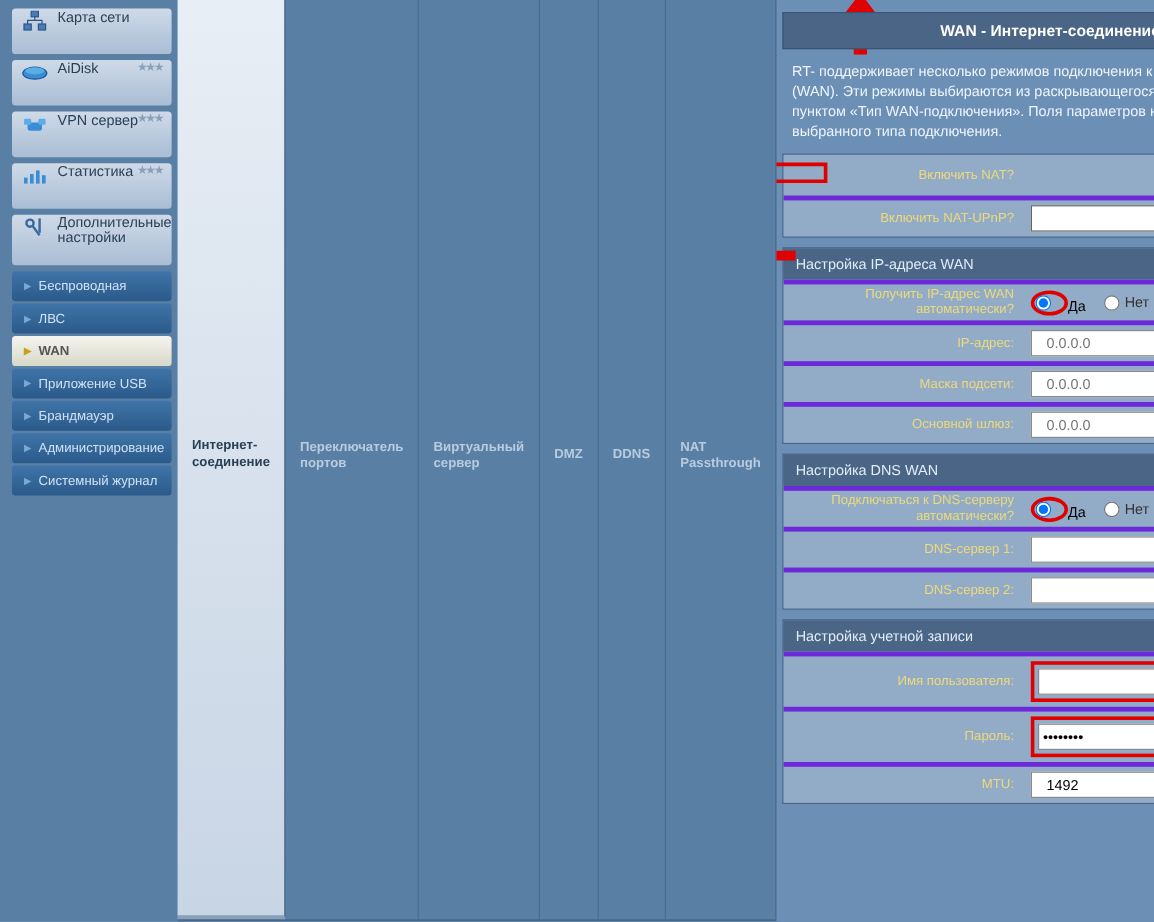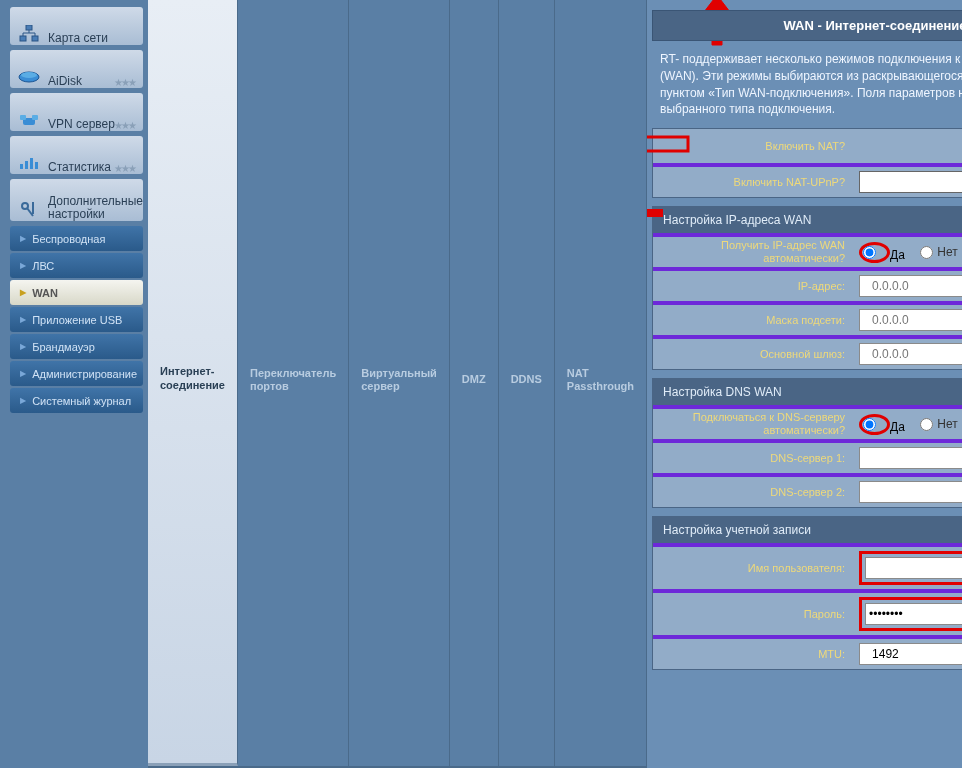--- a/index.html
+++ b/index.html
@@ -1,19 +1,19 @@
 <!DOCTYPE html>
 <html><head>
 <meta charset="utf-8">
 <style>
 * { box-sizing: border-box; margin: 0; padding: 0; }
 body { font-family: Arial, sans-serif; font-size: 12px; background: #6b8fb5; width: 962px; height: 768px; overflow: hidden; }
 .container { display: flex; width: 100%; height: 100%; }
 .sidebar { width: 200px; background: linear-gradient(180deg, #5a7fa5 0%, #5a7fa5 100%); padding: 5px 0 0 5px; }
-.side-item { display: flex; align-items: flex-end; height: 38px; margin: 2px 5px 5px 5px; padding-left: 8px; border-radius: 3px; background: linear-gradient(180deg, #cfdae8 0%, #a9bdd4 100%); color: #2a3f55; cursor: pointer; position: relative; }
+.side-item { display: flex; align-items: flex-start; height: 38px; margin: 2px 5px 5px 5px; padding-left: 8px; border-radius: 3px; background: linear-gradient(180deg, #cfdae8 0%, #a9bdd4 100%); color: #2a3f55; cursor: pointer; position: relative; }
 .side-item .icon { width: 22px; height: 22px; margin-right: 8px; display: inline-flex; align-items: center; justify-content: center; }
 .side-item .stars { position: absolute; right: 8px; font-size: 10px; color: #8aa0b8; letter-spacing: -2px; }
 .sub-list { margin: 0 5px; }
 .sub-item { display: flex; align-items: center; height: 25px; margin-bottom: 2px; padding-left: 10px; border-radius: 3px; background: linear-gradient(180deg, #4074a8 0%, #2a5a8a 100%); color: #d0e2f5; font-size: 11px; cursor: pointer; }
 .sub-item.active { background: linear-gradient(180deg, #f5f5f0 0%, #d8d8c8 100%); color: #555; font-weight: bold; }
 .sub-item .bullet { margin-right: 6px; font-size: 8px; }
 .sub-item.active .bullet { color: #c8a020; }
 .sub-item:not(.active) .bullet { color: #7aa8d8; }
 .main { flex: 1; background: #6b8fb5; display: flex; flex-direction: row; }
 .tabs { display: flex; background: #5a7fa5; border-bottom: 2px solid #4a6a8a; }

